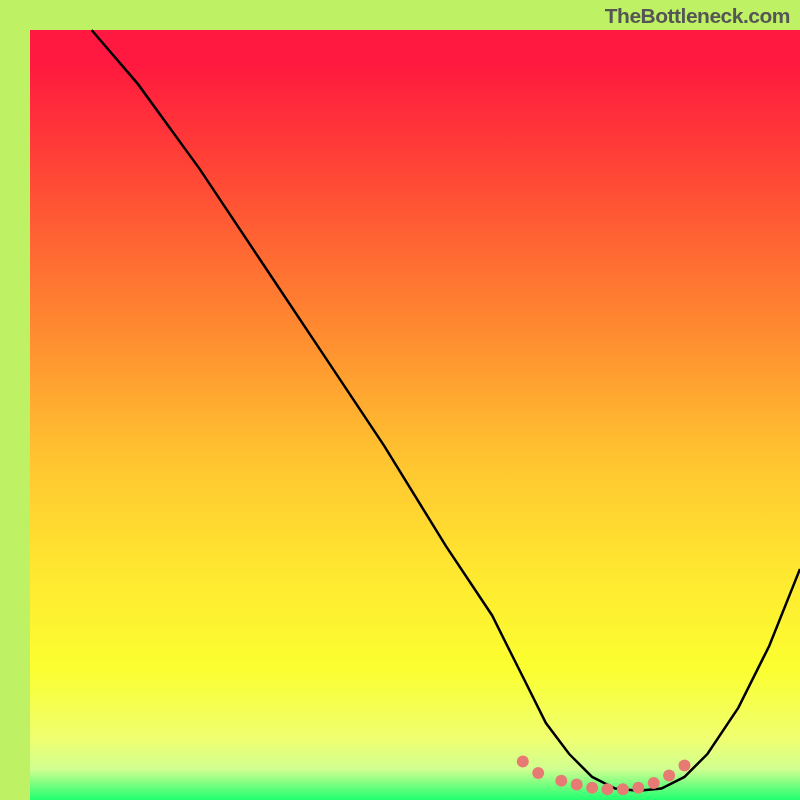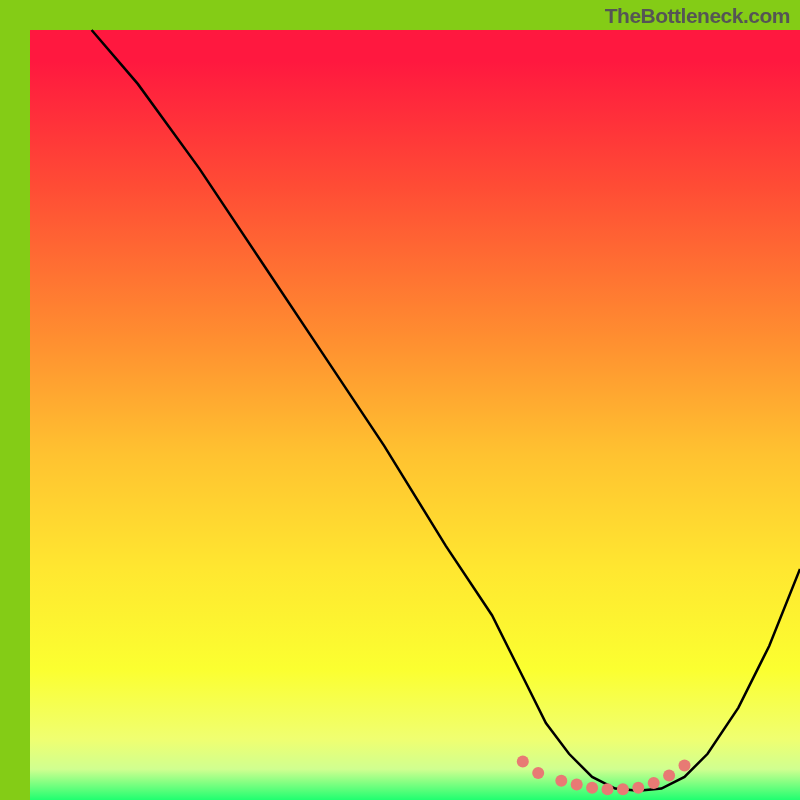--- a/index.html
+++ b/index.html
@@ -7,21 +7,21 @@
     padding: 0;
     width: 800px;
     height: 800px;
     background: #000;
     font-family: Arial, Helvetica, sans-serif;
   }
   .container {
     position: relative;
     width: 800px;
     height: 800px;
-    background: #84cc16;
+    background: #bef264;
   }
   .watermark {
     position: absolute;
     top: 4px;
     right: 10px;
     color: #555;
     font-size: 21px;
     font-weight: bold;
     letter-spacing: -0.5px;
     z-index: 5;

